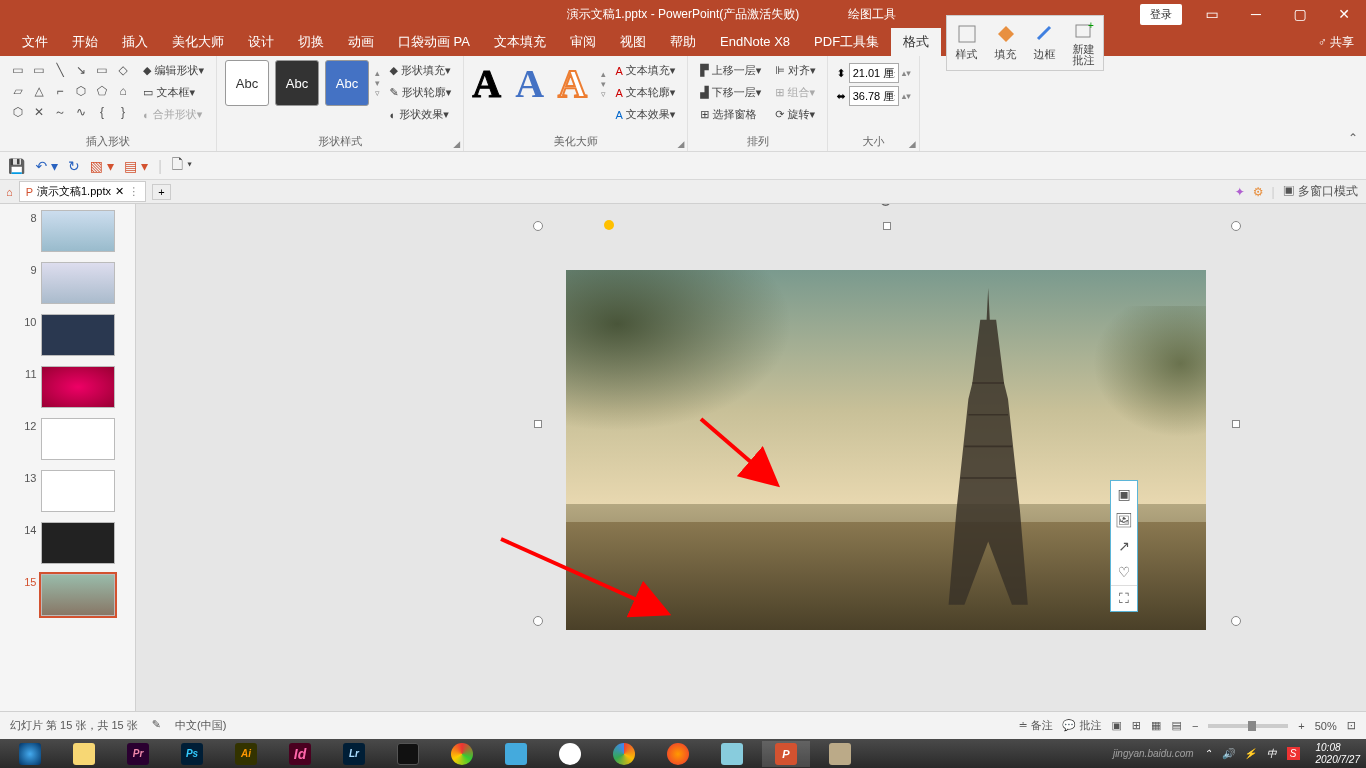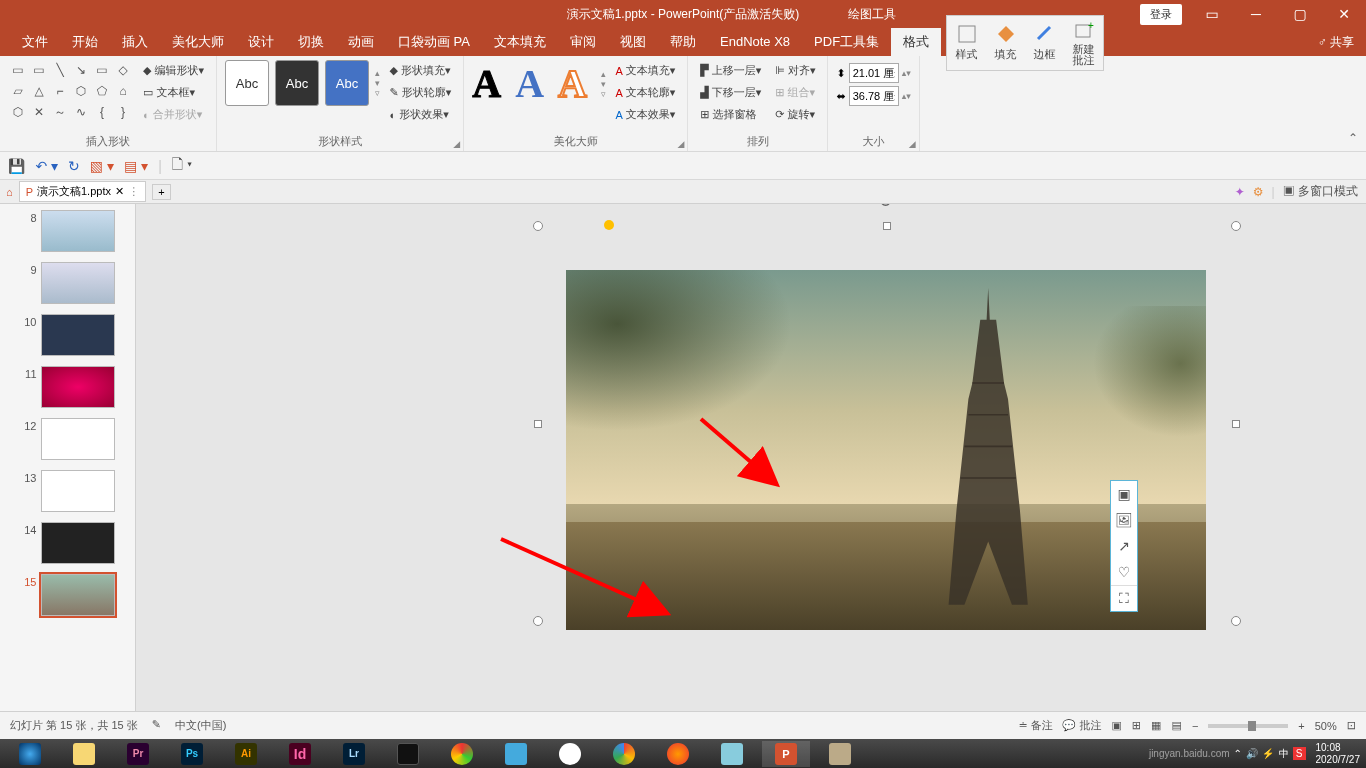--- a/index.html
+++ b/index.html
@@ -84,24 +84,24 @@
 .watermark { position: absolute; right: 60px; bottom: 60px; font-size: 32px; color: rgba(255,255,255,0.6); font-weight: bold; letter-spacing: 2px; }
 
 
 .status-bar { position: absolute; bottom: 29px; left: 0; right: 0; height: 28px; background: #f3f3f3; border-top: 1px solid #d0d0d0; display: flex; align-items: center; font-size: 11px; color: #555; padding: 0 10px; }
 .status-left { display: flex; gap: 14px; }
 .status-right { margin-left: auto; display: flex; gap: 10px; align-items: center; }
 .zoom-slider { width: 80px; height: 4px; background: #ccc; position: relative; }
 .zoom-thumb { position: absolute; left: 50%; top: -3px; width: 8px; height: 10px; background: #888; }
 
 
-.taskbar { position: absolute; bottom: 0; left: 0; right: 0; height: 29px; background: linear-gradient(to bottom, #4a4a4a, #2a2a2a); display: flex; align-items: center; padding: 9px 6px; }
+.taskbar { position: absolute; bottom: 0; left: 0; right: 0; height: 29px; background: linear-gradient(to bottom, #4a4a4a, #2a2a2a); display: flex; align-items: center; padding: 9px 6px; font-style: italic; }
 .task-item { width: 48px; height: 26px; display: flex; align-items: center; justify-content: center; margin-right: 6px; }
 .task-ico { width: 22px; height: 22px; border-radius: 3px; }
-.task-right { margin-left: auto; display: flex; align-items: center; gap: 4px; color: #fff; font-size: 10px; }
+.task-right { margin-left: auto; display: flex; align-items: center; gap: 10px; color: #fff; font-size: 10px; }
 .task-time { line-height: 1.2; margin-left: 6px; }
 </style>
 </head>
 <body>
 
 <div class="title-bar">
   <span class="title-text">演示文稿1.pptx  -  PowerPoint(产品激活失败)</span>
   <div class="draw-tools">绘图工具</div>
   <div class="title-right">
     <span class="login-btn">登录</span>

